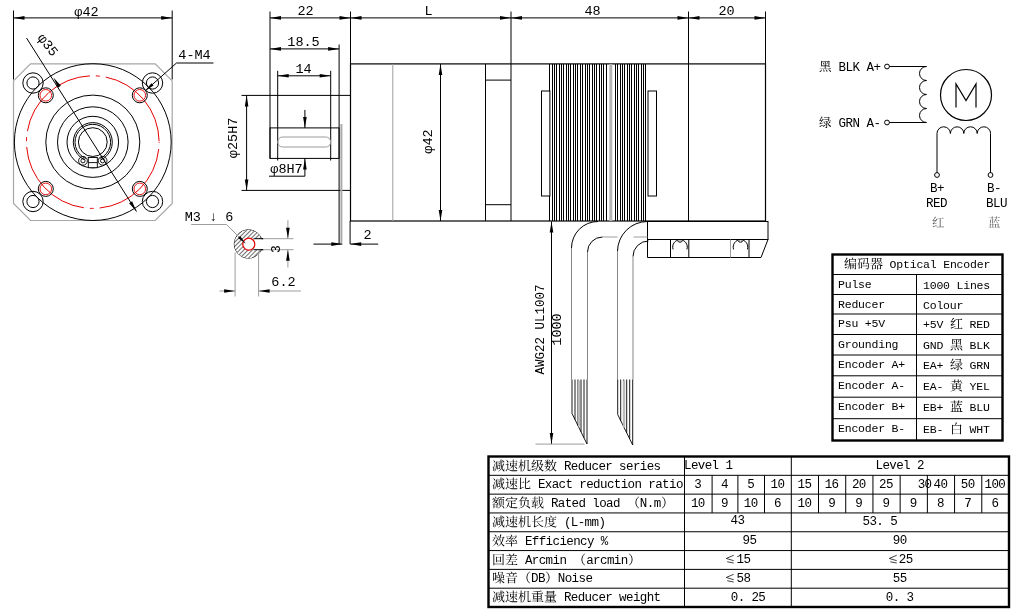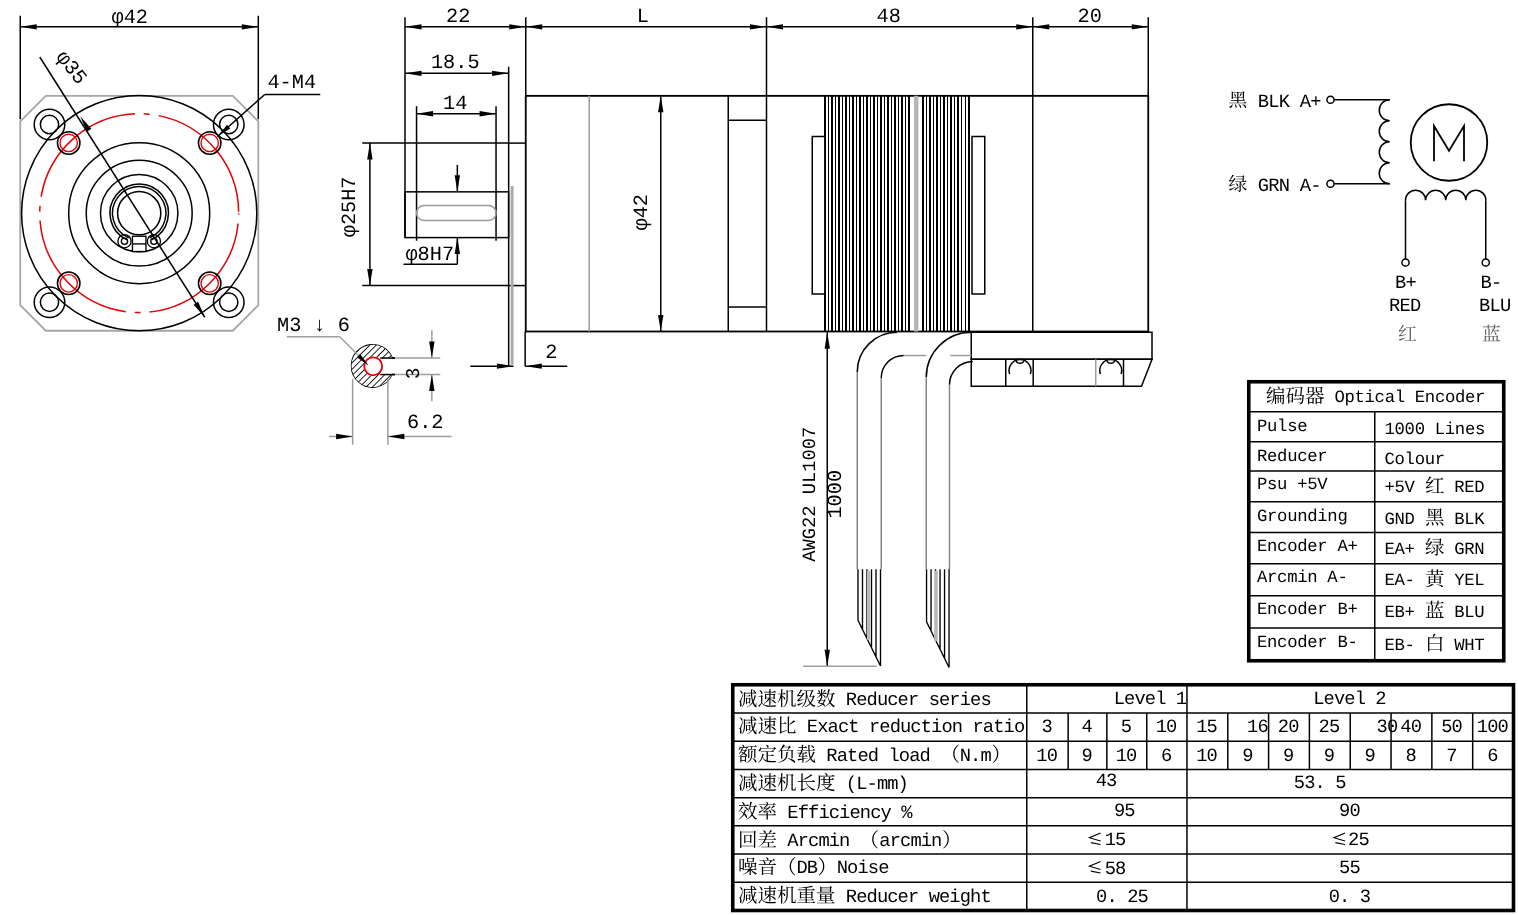--- a/index.html
+++ b/index.html
@@ -360,21 +360,21 @@
       <use href="#u7ea2"></use>
     </svg><span class="m2"> RED</span></div>
 <div class="t m2" style="left:838px;top:337.5px">Grounding</div>
 <div class="t" style="left:923px;top:337.5px"><span class="m2">GND </span><svg class="c">
       <use href="#u9ed1"></use>
     </svg><span class="m2"> BLK</span></div>
 <div class="t m2" style="left:838px;top:358.0px">Encoder A+</div>
 <div class="t" style="left:923px;top:358.0px"><span class="m2">EA+ </span><svg class="c">
       <use href="#u7eff"></use>
     </svg><span class="m2"> GRN</span></div>
-<div class="t m2" style="left:838px;top:378.8px">Arcmin A-</div>
+<div class="t m2" style="left:838px;top:378.8px">Encoder A-</div>
 <div class="t" style="left:923px;top:378.8px"><span class="m2">EA- </span><svg class="c">
       <use href="#u9ec4"></use>
     </svg><span class="m2"> YEL</span></div>
 <div class="t m2" style="left:838px;top:400.2px">Encoder B+</div>
 <div class="t" style="left:923px;top:400.2px"><span class="m2">EB+ </span><svg class="c">
       <use href="#u84dd"></use>
     </svg><span class="m2"> BLU</span></div>
 <div class="t m2" style="left:838px;top:421.7px">Encoder B-</div>
 <div class="t" style="left:923px;top:421.7px"><span class="m2">EB- </span><svg class="c">
       <use href="#u767d"></use>
@@ -448,28 +448,28 @@
       <use href="#u51cf"></use>
     </svg><svg class="c3">
       <use href="#u901f"></use>
     </svg><svg class="c3">
       <use href="#u673a"></use>
     </svg><svg class="c3">
       <use href="#u91cd"></use>
     </svg><svg class="c3">
       <use href="#u91cf"></use>
     </svg><span class="m3"> Reducer weight</span></div>
-<div class="t m3" style="left:684.0px;top:459.0px;width:106.8px;text-align:right">Level 1</div>
+<div class="t m3" style="left:684.0px;top:459.0px;width:106.8px;text-align:left">Level 1</div>
 <div class="t m3" style="left:790.8px;top:459.0px;width:217.7px;text-align:center">Level 2</div>
 <div class="t m3" style="left:684.0px;top:477.8px;width:27.6px;text-align:center">3</div>
 <div class="t m3" style="left:711.6px;top:477.8px;width:25.8px;text-align:center">4</div>
 <div class="t m3" style="left:737.4px;top:477.8px;width:26.6px;text-align:center">5</div>
 <div class="t m3" style="left:764.0px;top:477.8px;width:26.8px;text-align:center">10</div>
 <div class="t m3" style="left:790.8px;top:477.8px;width:27.2px;text-align:center">15</div>
-<div class="t m3" style="left:818.0px;top:477.8px;width:27.2px;text-align:right">16</div>
+<div class="t m3" style="left:818.0px;top:477.8px;width:27.2px;text-align:center">16</div>
 <div class="t m3" style="left:845.2px;top:477.8px;width:27.2px;text-align:center">20</div>
 <div class="t m3" style="left:872.4px;top:477.8px;width:27.2px;text-align:center">25</div>
 <div class="t m3" style="left:899.6px;top:477.8px;width:50px;text-align:center">30</div>
 <div class="t m3" style="left:926.9px;top:477.8px;width:27.2px;text-align:center">40</div>
 <div class="t m3" style="left:954.1px;top:477.8px;width:27.2px;text-align:center">50</div>
 <div class="t m3" style="left:981.3px;top:477.8px;width:27.2px;text-align:center">100</div>
 <div class="t m3" style="left:684.0px;top:496.6px;width:27.6px;text-align:center">10</div>
 <div class="t m3" style="left:711.6px;top:496.6px;width:25.8px;text-align:center">9</div>
 <div class="t m3" style="left:737.4px;top:496.6px;width:26.6px;text-align:center">10</div>
 <div class="t m3" style="left:764.0px;top:496.6px;width:26.8px;text-align:center">6</div>

